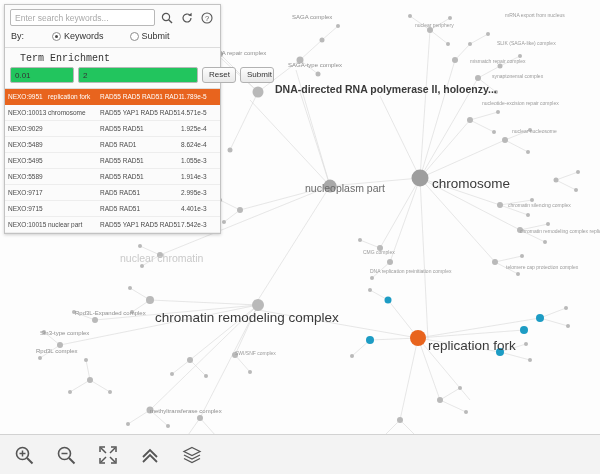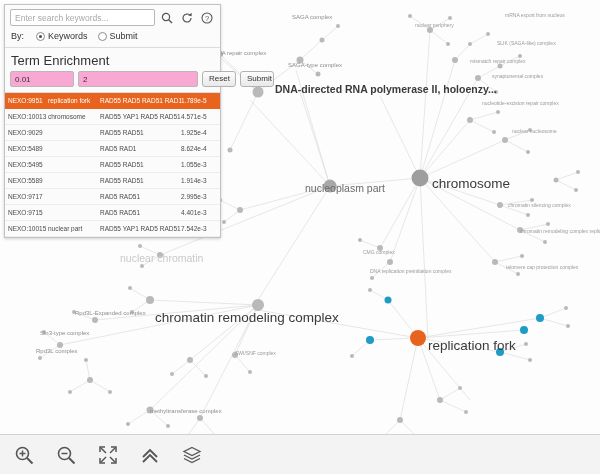--- a/index.html
+++ b/index.html
@@ -79,21 +79,21 @@
     width: 16px; height: 16px;
     display: flex; align-items: center; justify-content: center;
     color: #555;
     cursor: pointer;
   }
   .icon-btn svg { display: block; }
   .radio-row {
     display: flex;
     align-items: center;
     padding: 0 6px 6px 6px;
-    gap: 10px;
+    gap: 26px;
     font-size: 9px;
   }
   .radio-row .by-label { color: #333; margin-right: 2px; }
   .radio {
     display: inline-flex;
     align-items: flex-end;
     gap: 3px;
     cursor: pointer;
   }
   .radio .dot {
@@ -109,23 +109,24 @@
     position: absolute;
     left: 2px; top: 2px;
     width: 3px; height: 3px;
     border-radius: 50%;
     background: #4a4a4a;
   }
   .section-sep {
     border-top: 1px solid #dcdcdc;
   }
   .section-title {
-    padding: 5px 6px 3px 6px;
-    font-size: 13px;
+    padding: 5px 6px 3px 15px;
+    font-size: 10px;
     color: #333;
+    font-family: Liberation Mono, monospace;
   }
   .term-box {
     margin: 0 5px 5px 5px;
     height: 46px;
     background: #fff;
     border: 1px solid #b8b8b8;
     border-radius: 2px;
     font-size: 8.5px;
     color: #333;
     padding: 3px 4px;
@@ -134,21 +135,21 @@
   }
   .filter-row {
     display: flex;
     align-items: center;
     padding: 0 5px 5px 5px;
     gap: 4px;
   }
   .filter-input {
     height: 16px;
     border: 1px solid #b8b8b8;
-    background: #f9a8d4;
+    background: #22c55e;
     border-radius: 2px;
     font-size: 8px;
     padding: 0 4px;
     color: #333;
     box-sizing: border-box;
     outline: none;
   }
   .filter-input.a { width: 64px; }
   .filter-input.b { flex: 1; }
   .btn {

